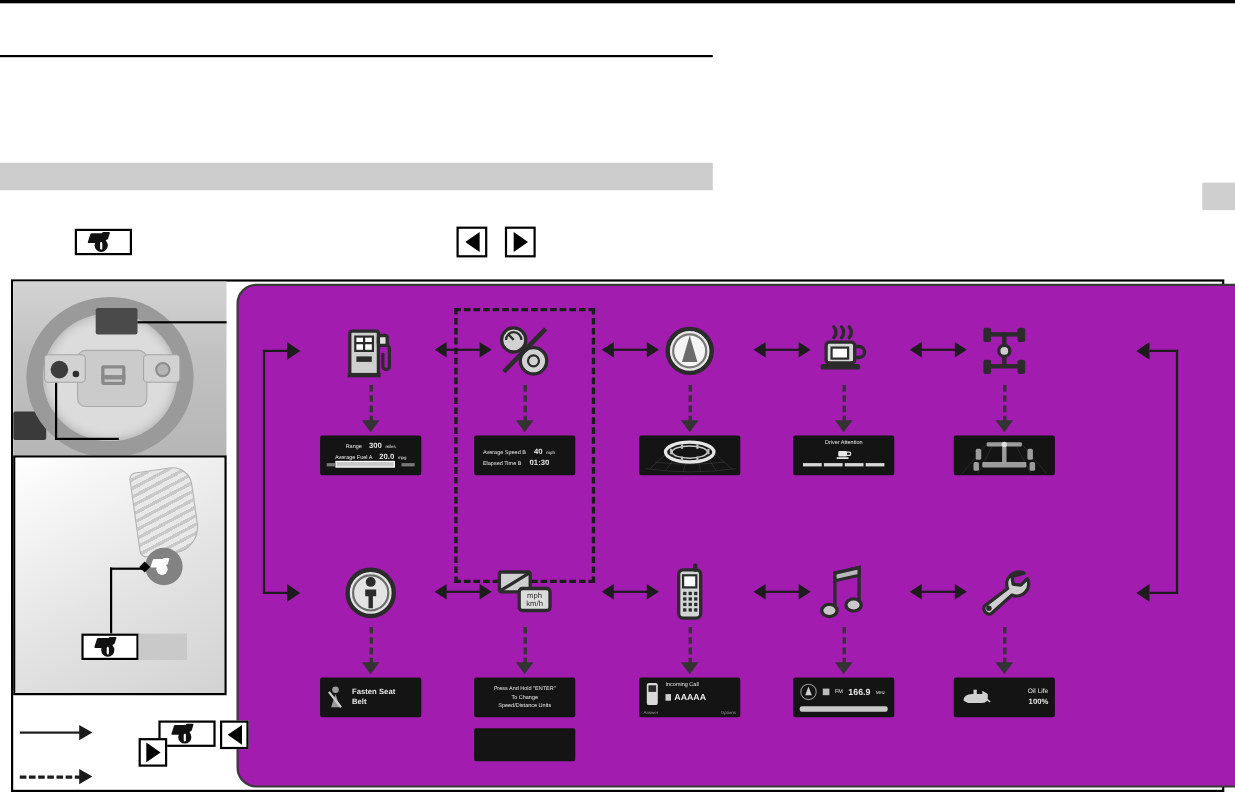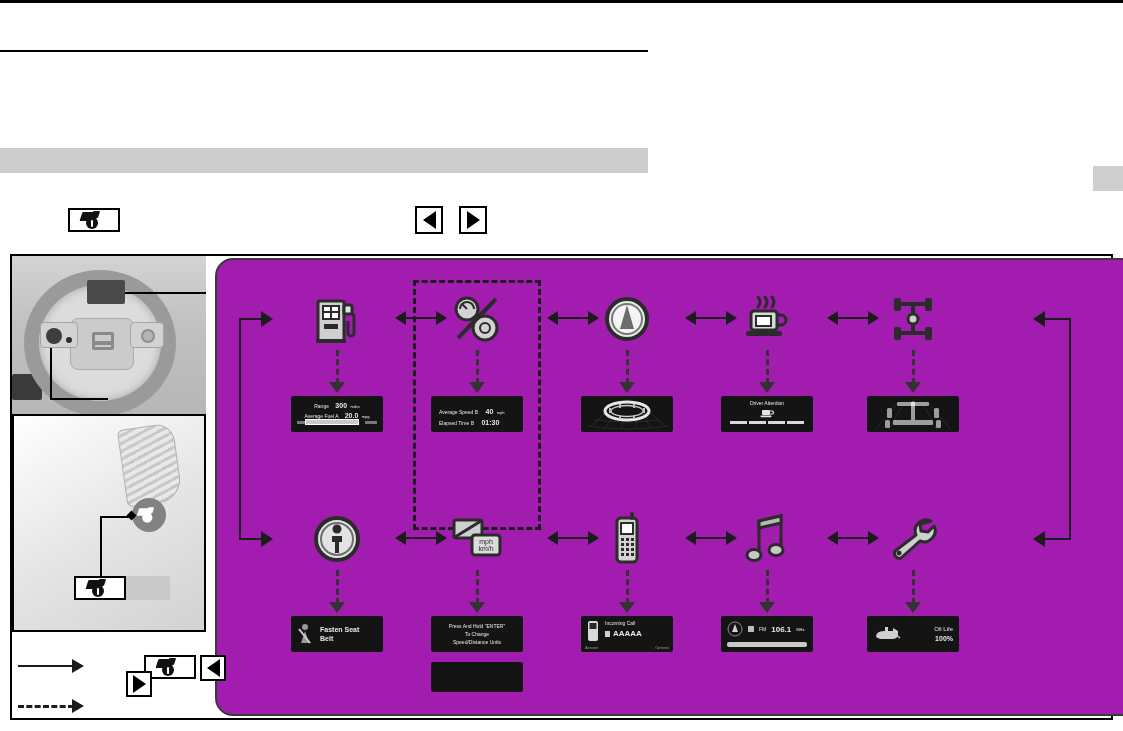--- a/index.html
+++ b/index.html
@@ -718,21 +718,21 @@
     <div class="vdash" style="left:549px;top:310px;"></div>
     <div class="vdash-head" style="left:542px;top:342px;"></div>
     <div class="screen" style="left:504px;top:356px;">
       <div style="display:flex;align-items:center;gap:5px;padding:5px 6px 0 6px;">
         <svg width="16" height="16" viewBox="0 0 16 16">
           <circle cx="8" cy="8" r="7" fill="none" stroke="#8e8e8e" stroke-width="1"></circle>
           <path d="M8 3 l3 8 h-6 Z" fill="#cfcfcf"></path>
         </svg>
         <span style="width:6px;height:6px;background:#bdbdbd;display:inline-block;"></span>
         <span style="font-size:5px;">FM</span>
-        <b style="font-size:8px;">106.1</b>
+        <b style="font-size:8px;">166.9</b>
         <span style="font-size:4px;">MHz</span>
       </div>
       <div style="position:absolute;left:6px;bottom:5px;width:80px;height:5px;background:#c9c9c9;border-radius:2px;"></div>
     </div>
 
     <div class="dbl-arrow" style="left:610px;top:268px;">
       <div class="bar"></div>
         <div class="h-l"></div>
         <div class="h-r"></div>
     </div>

